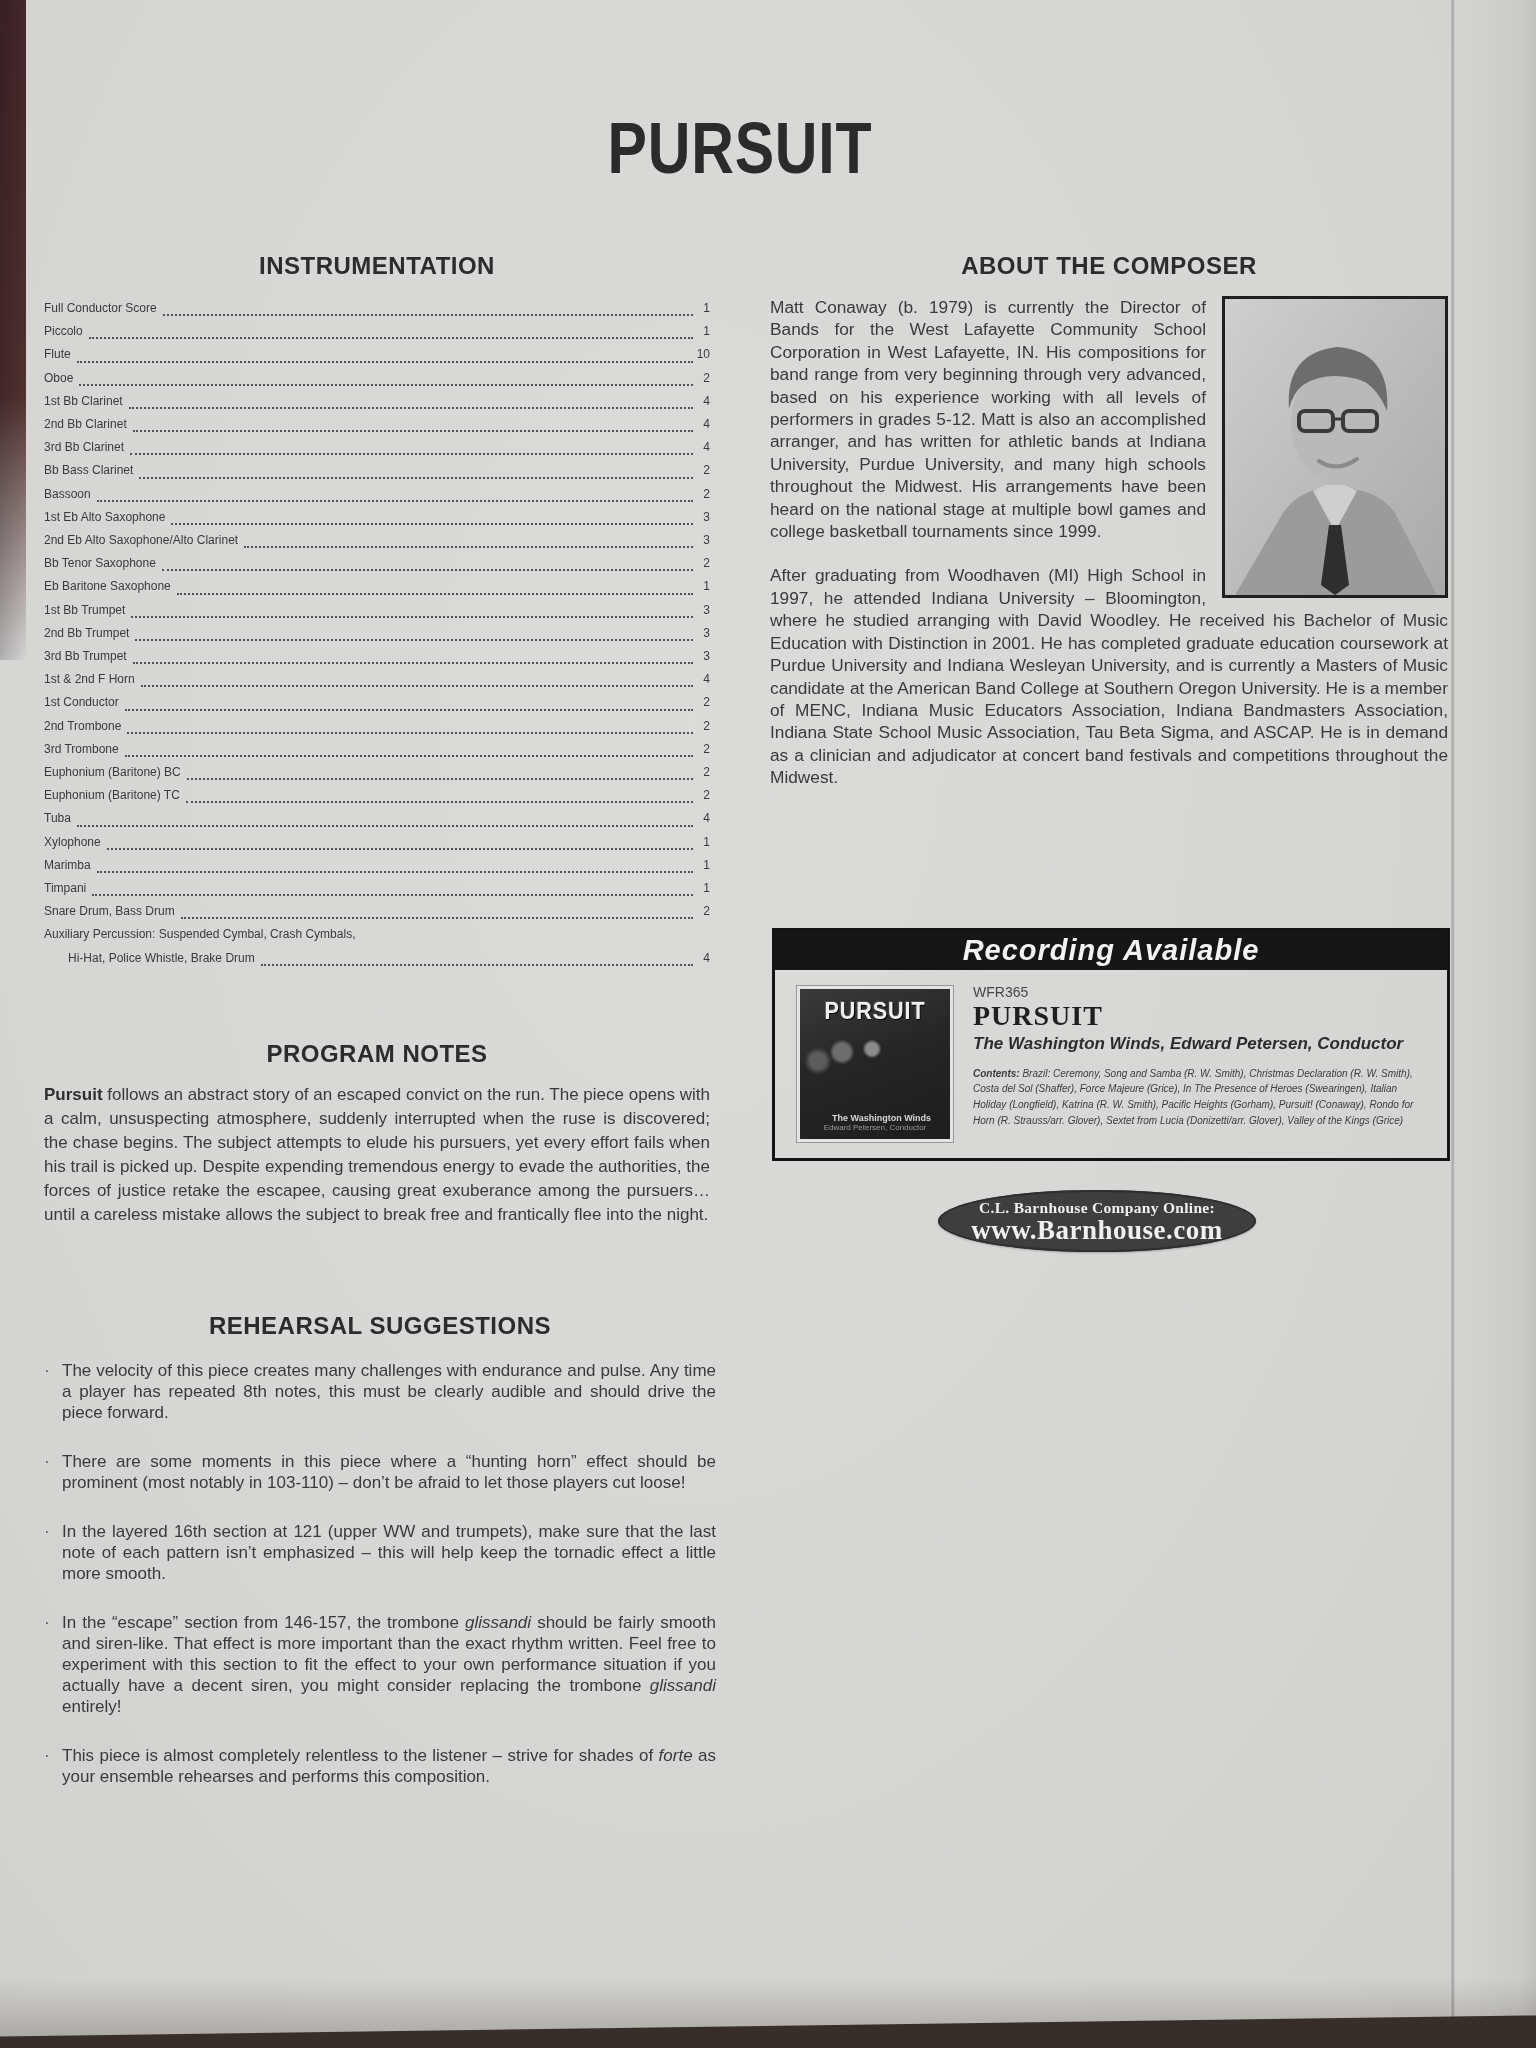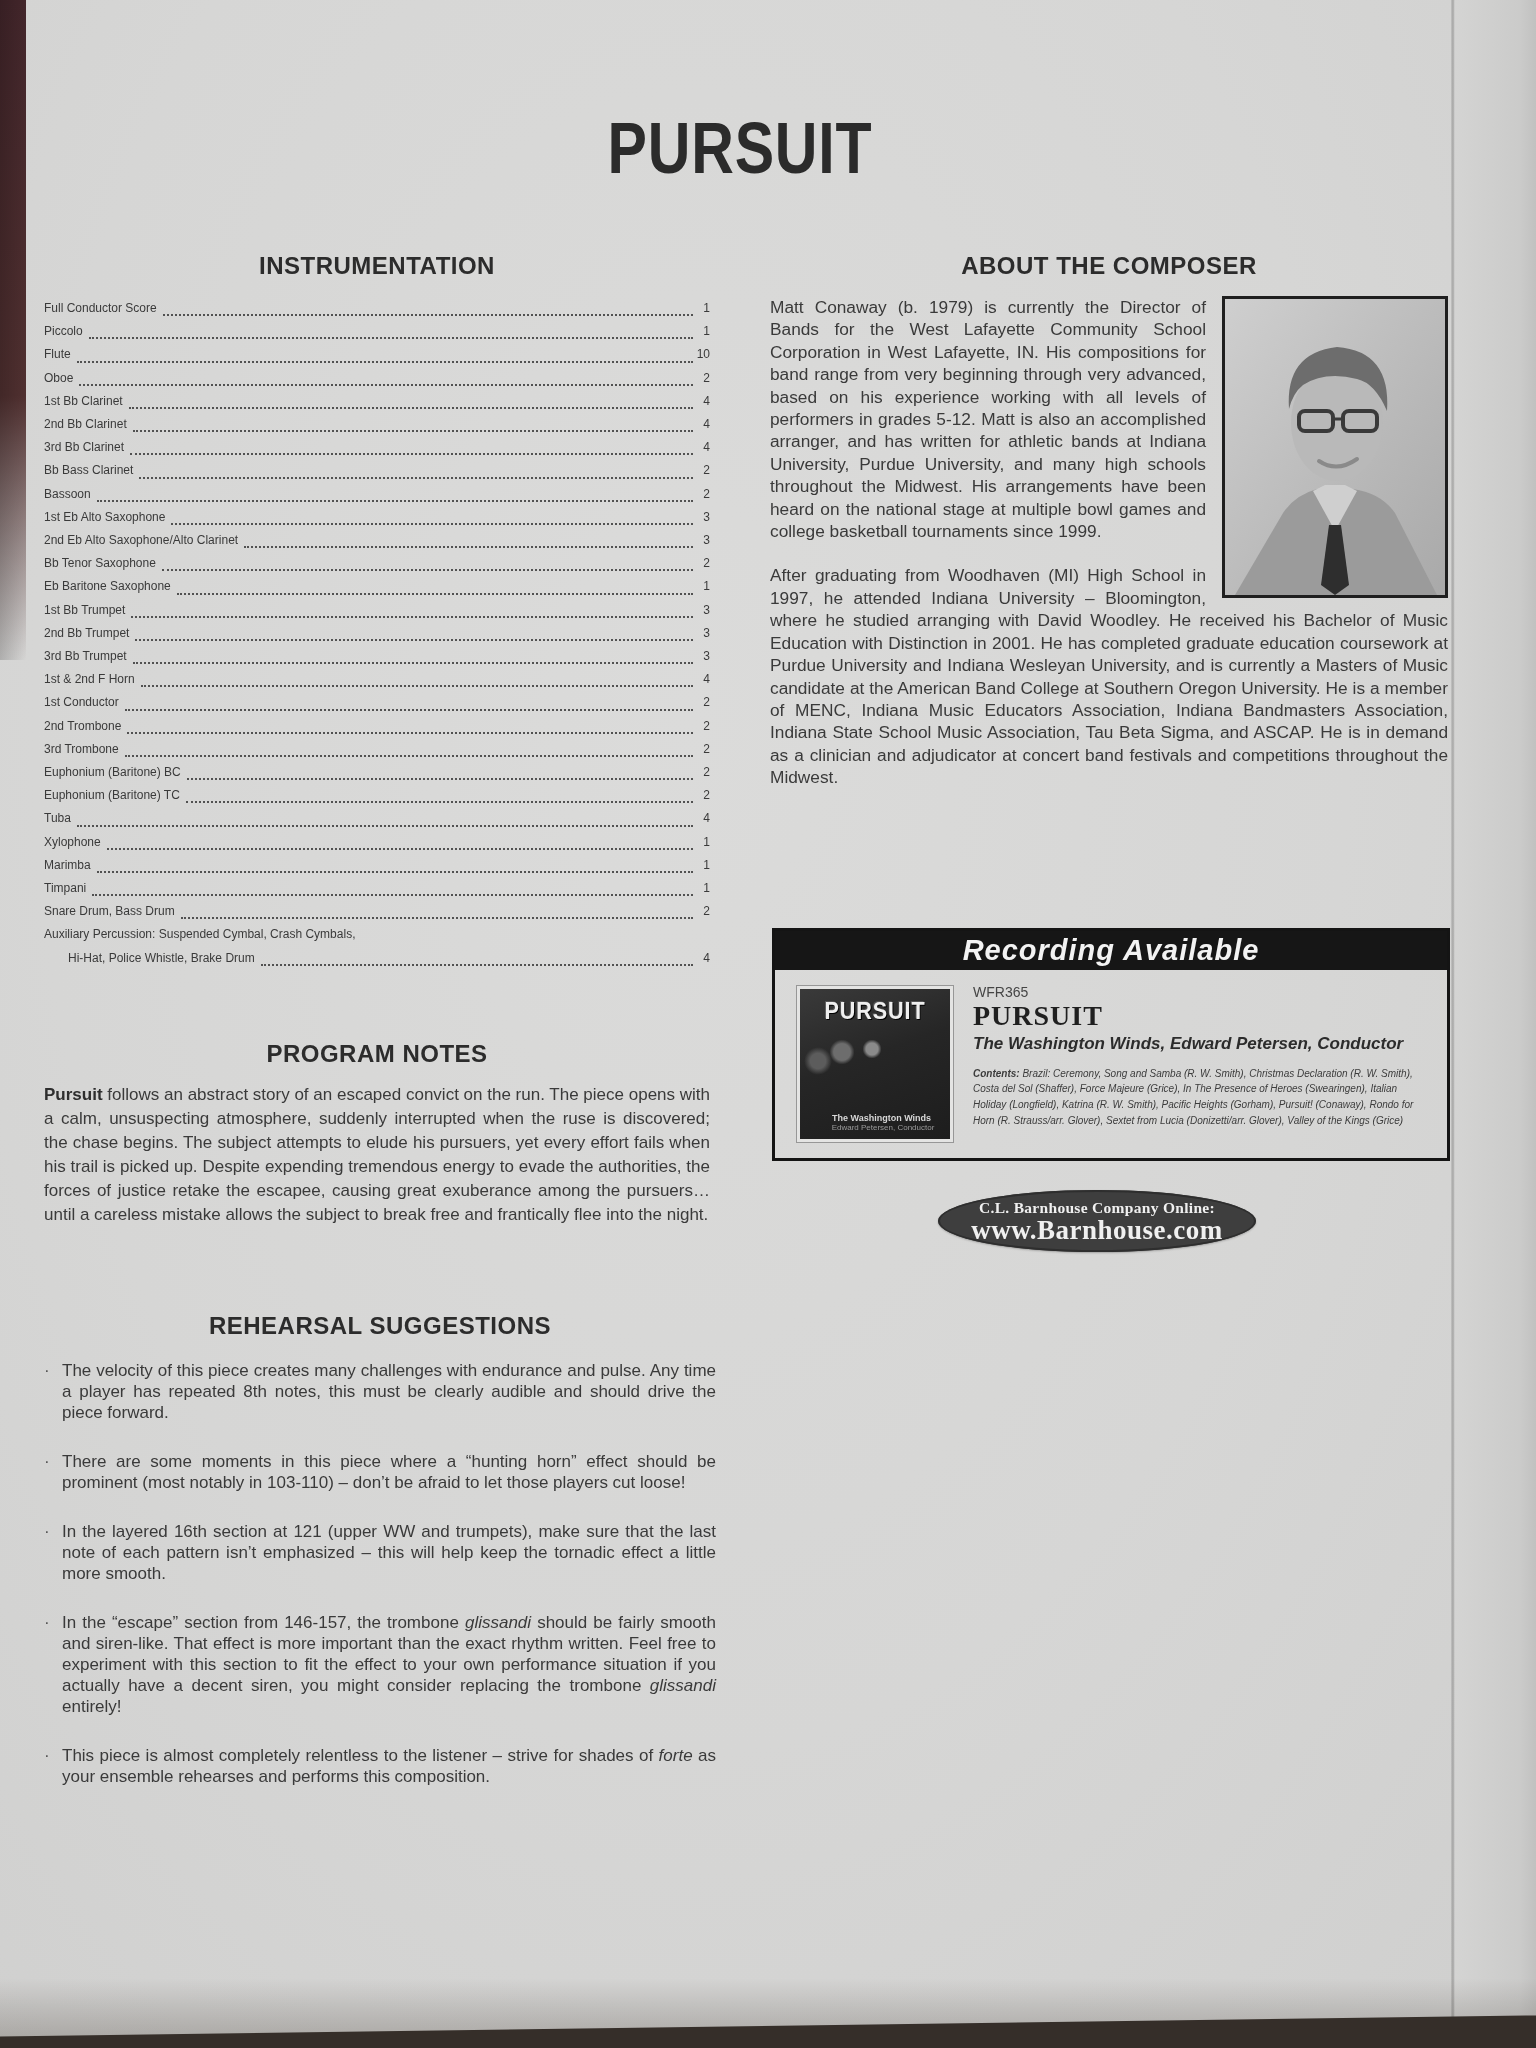--- a/index.html
+++ b/index.html
@@ -64,21 +64,21 @@
     outline:1px solid #979797;position:relative;
     background:radial-gradient(circle at 28% 42%, #6d6d6d 0 6%, rgba(0,0,0,0) 9%),
                radial-gradient(circle at 48% 40%, #8a8a8a 0 5%, rgba(0,0,0,0) 8%),
                radial-gradient(circle at 12% 48%, #5c5c5c 0 5%, rgba(0,0,0,0) 9%),
                linear-gradient(160deg,#3a3a3a 0%,#262626 45%,#1d1d1d 100%);}
   .album-title{position:absolute;top:8px;left:0;width:100%;text-align:center;color:#efefef;
     font-size:24px;font-weight:bold;letter-spacing:1px;transform:scaleX(.9);
     text-shadow:1px 1px 0 #000,-1px -1px 0 #555;}
   .album-sub{position:absolute;bottom:16px;left:0;width:100%;text-align:left;color:#d8d8d8;
     font-size:9px;font-weight:bold;margin-left:32px;}
-  .album-sub2{position:absolute;bottom:7px;left:8px;width:100%;text-align:center;color:#9a9a9a;
+  .album-sub2{position:absolute;bottom:7px;left:0;width:100%;text-align:center;color:#9a9a9a;
     font-size:8px;margin-top:20px;}
   .rec-cat{font-size:14px;color:#454545;margin-top:1px;}
   .rec-title{font-family:"Liberation Serif",serif;font-weight:bold;font-size:28px;color:#1f1f1f;
     letter-spacing:1px;line-height:1.02;margin-top:2px;}
   .rec-perf{font-size:17px;font-weight:bold;font-style:italic;color:#2c2c2c;margin-top:3px;}
   .rec-contents{margin-top:12px;font-size:10px;font-style:italic;line-height:15.8px;color:#3c3c3c;}
 
   
   .badge{position:absolute;left:938px;top:1190px;width:318px;height:62px;background:#3e3e3e;
     border-radius:50%;text-align:center;color:#f0f0f0;

